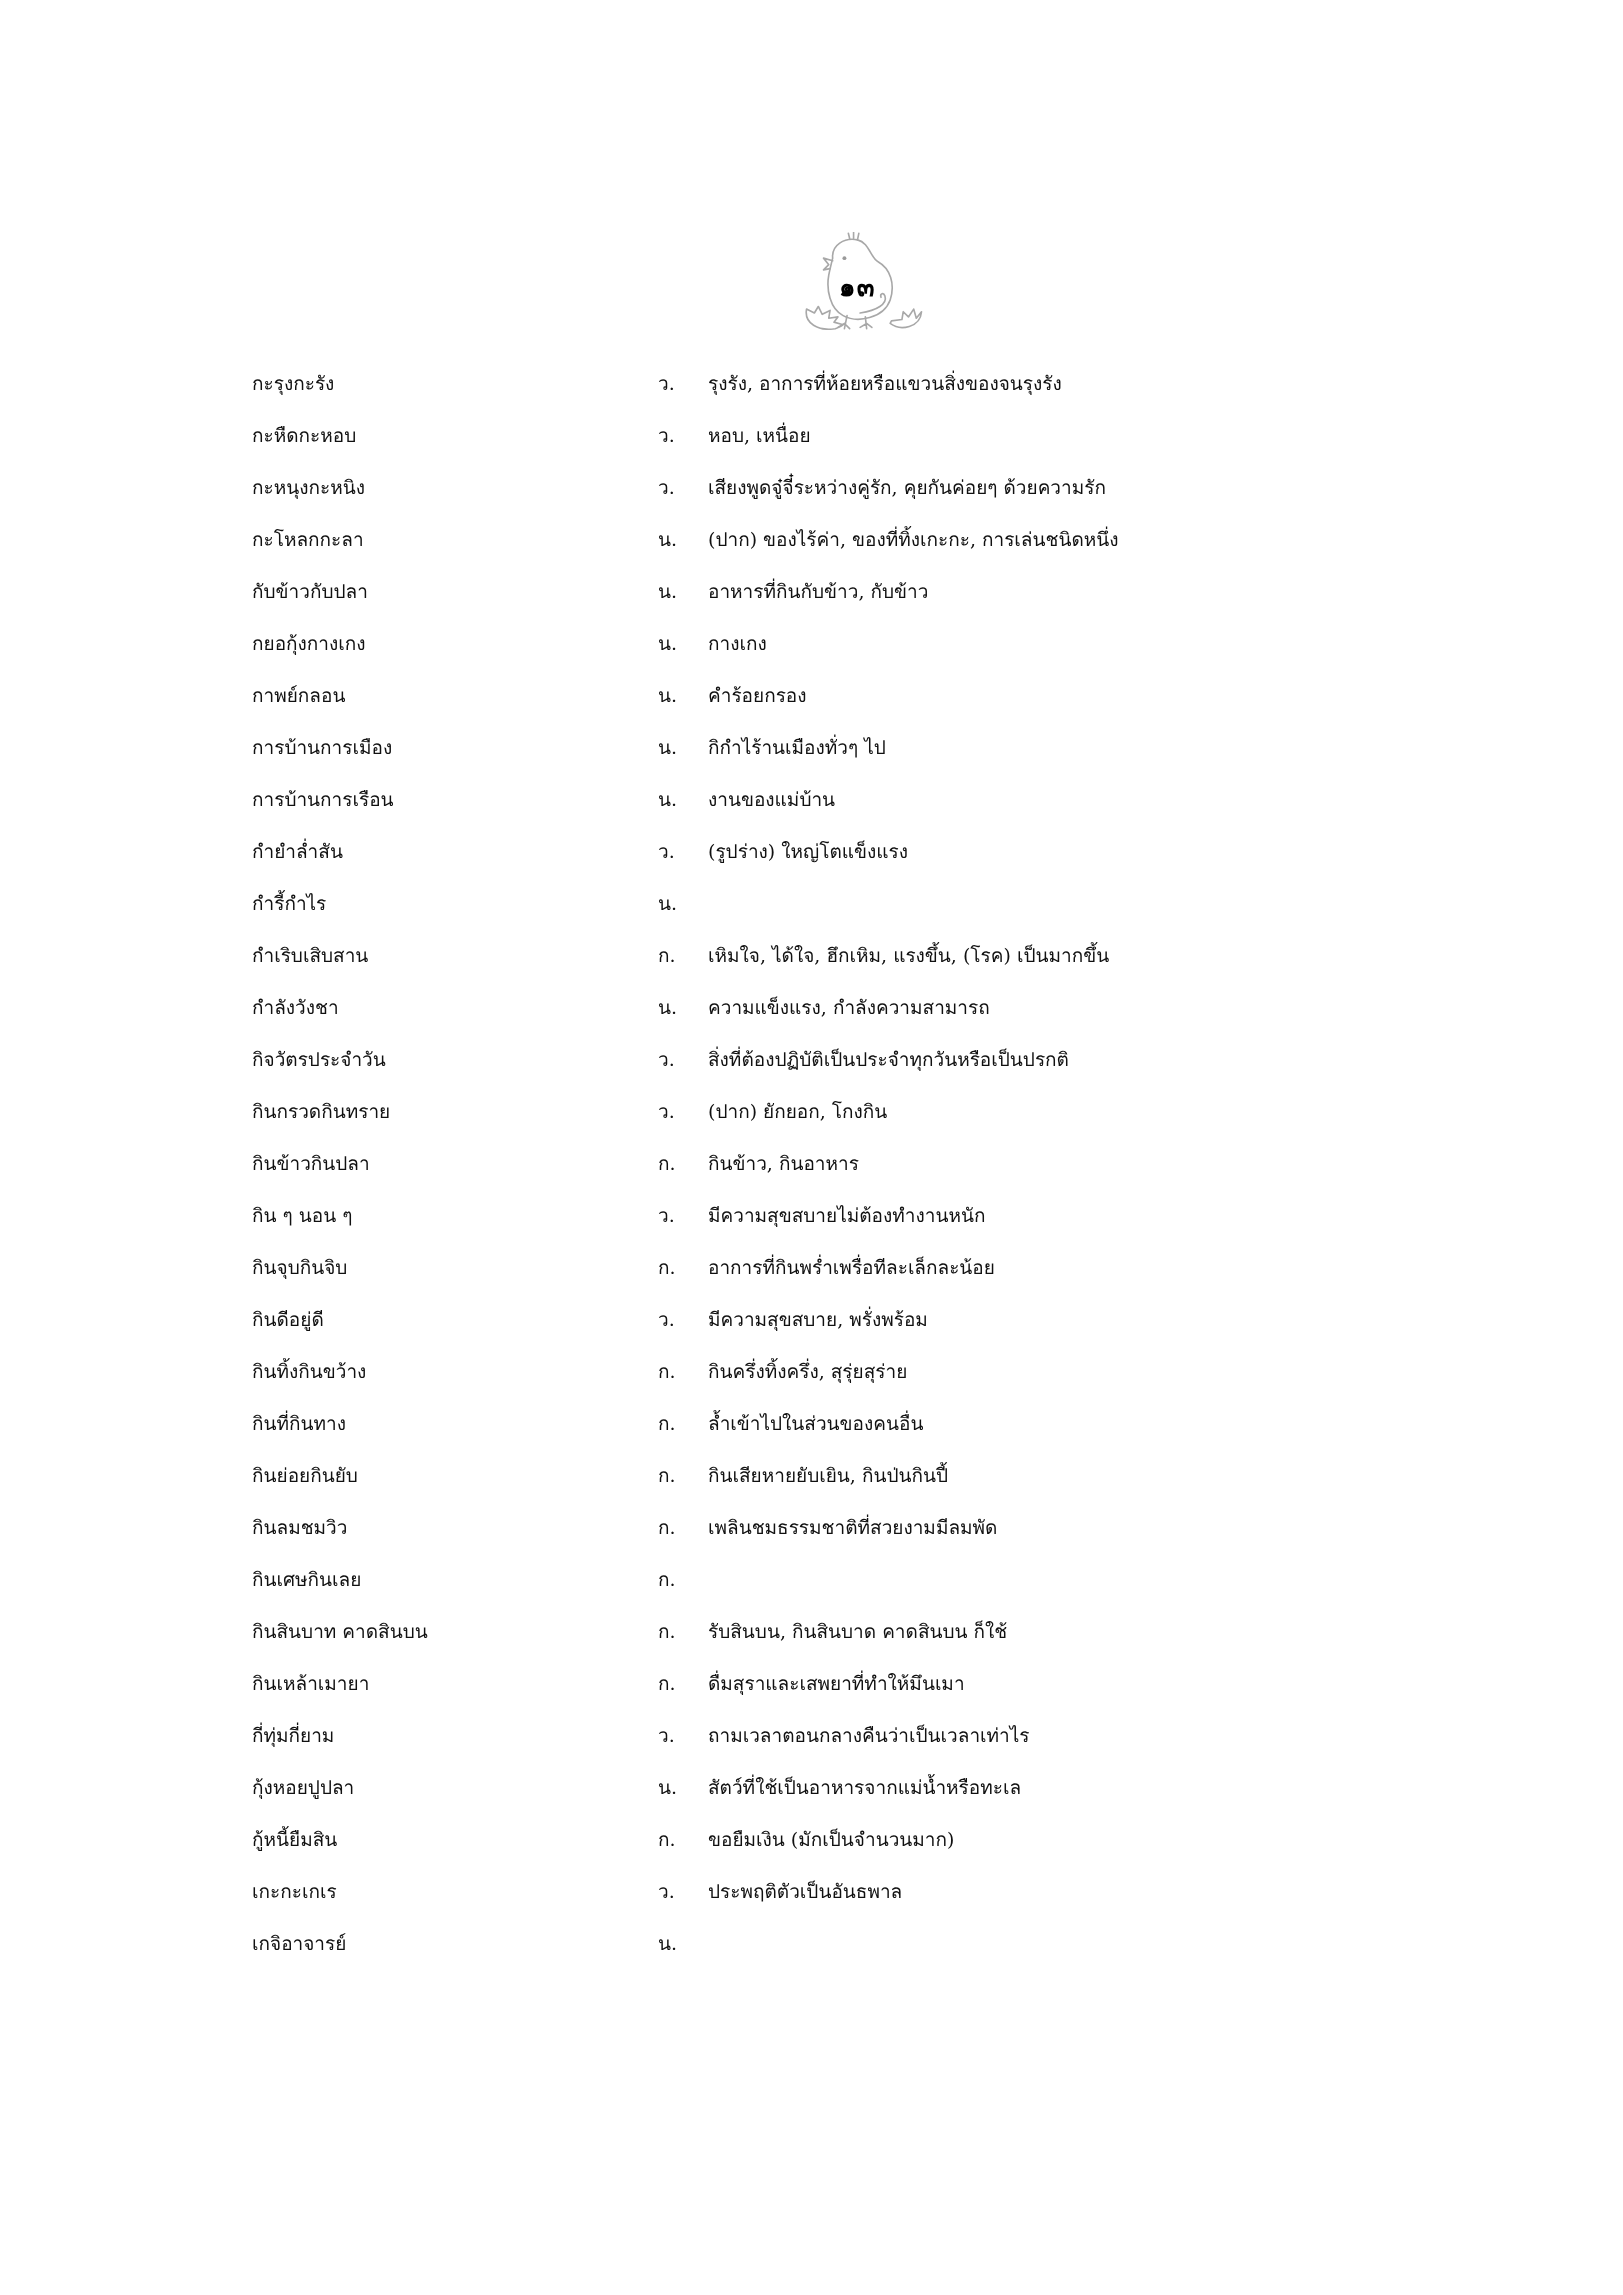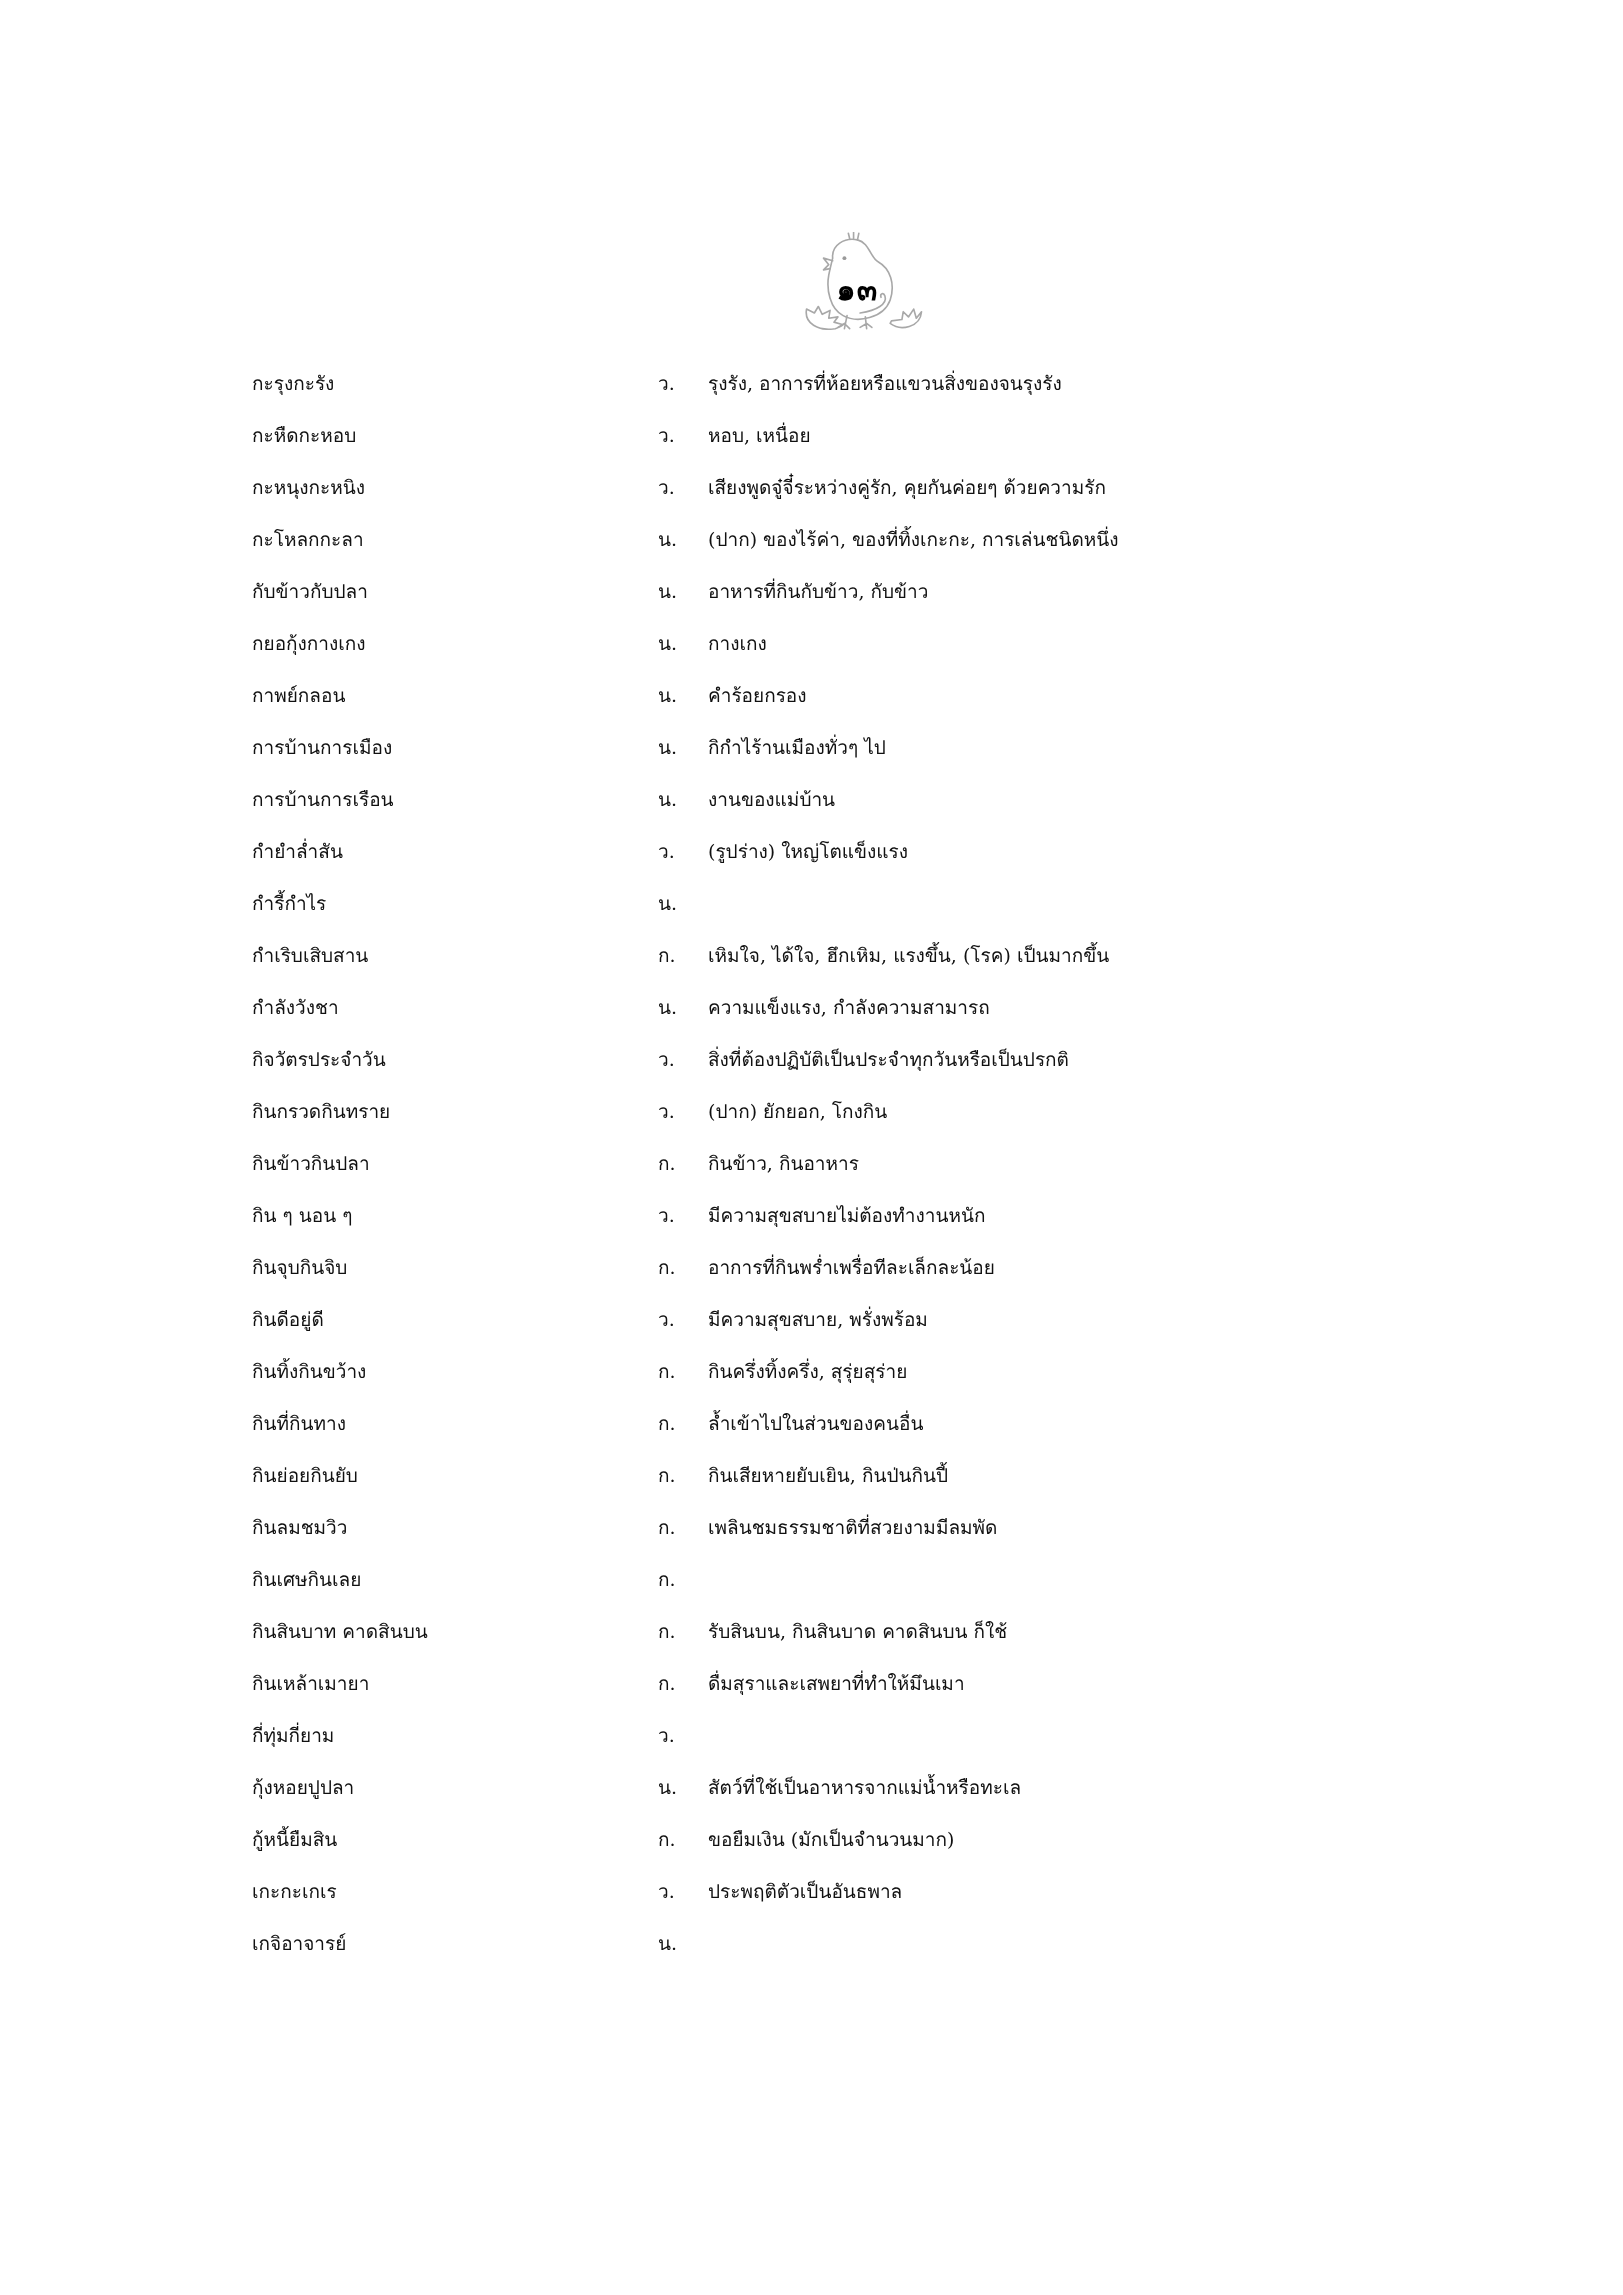--- a/index.html
+++ b/index.html
@@ -28,21 +28,21 @@
       top: 0;
     }
     .page-number-text {
       position: absolute;
       left: 0;
       width: 131px;
       top: 34px;
       text-align: center;
       font-family: Liberation Serif, serif;
       font-weight: bold;
-      font-size: 30px;
+      font-size: 26px;
       color: #000;
       letter-spacing: 1.3px;
     }
     .entries {
       position: absolute;
       left: 252px;
       top: 357px;
       width: 1112px;
     }
     .entry {
@@ -220,20 +220,21 @@
     <span class="definition">รับสินบน, กินสินบาด คาดสินบน ก็ใช้</span>
   </div>
   <div class="entry">
     <span class="headword">กินเหล้าเมายา</span>
     <span class="pos">ก.</span>
     <span class="definition">ดื่มสุราและเสพยาที่ทำให้มึนเมา</span>
   </div>
   <div class="entry">
     <span class="headword">กี่ทุ่มกี่ยาม</span>
     <span class="pos">ว.</span>
+    <span class="definition">ถามเวลาตอนกลางคืนว่าเป็นเวลาเท่าไร</span>
   </div>
   <div class="entry">
     <span class="headword">กุ้งหอยปูปลา</span>
     <span class="pos">น.</span>
     <span class="definition">สัตว์ที่ใช้เป็นอาหารจากแม่น้ำหรือทะเล</span>
   </div>
   <div class="entry">
     <span class="headword">กู้หนี้ยืมสิน</span>
     <span class="pos">ก.</span>
     <span class="definition">ขอยืมเงิน (มักเป็นจำนวนมาก)</span>

